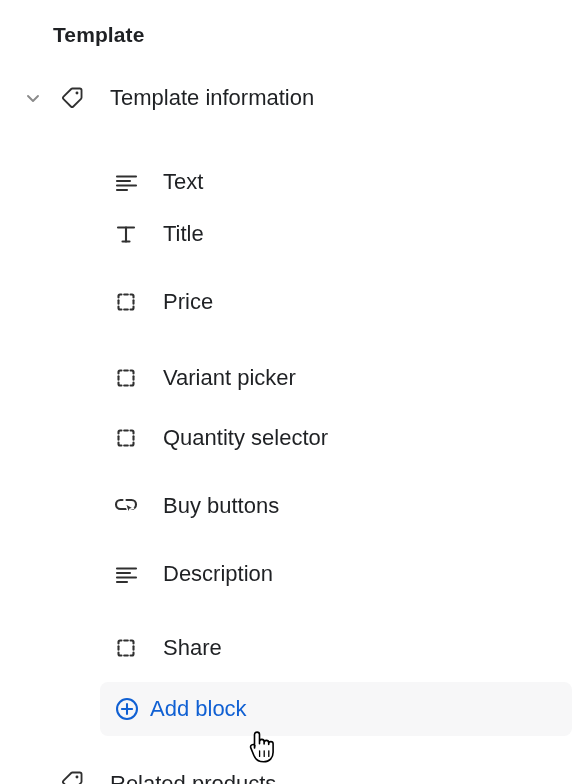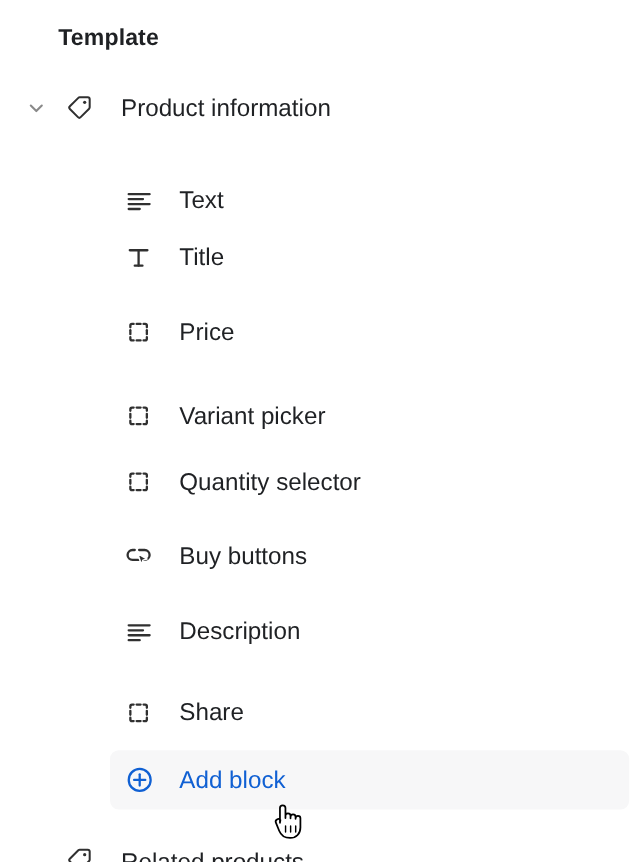--- a/index.html
+++ b/index.html
@@ -134,21 +134,21 @@
     top: 50%;
     transform: translateY(-50%);
     width: 26px;
     height: 26px;
     display: flex;
     align-items: center;
     justify-content: center;
   }
   .addblock-label {
     position: absolute;
-    left: 163px;
+    left: 150px;
     top: 50%;
     transform: translateY(-50%);
     font-size: 22px;
     color: #1060d3;
     line-height: 30px;
     white-space: nowrap;
     text-align: center;
   }
 
   
@@ -201,21 +201,21 @@
       </svg>
     </span>
 
     <span class="section-icon">
       <svg width="26" height="26" viewBox="0 0 24 24" fill="none">
         <path d="M12.4 3.2 H19.2 a1.6 1.6 0 0 1 1.6 1.6 v6.8 a1.6 1.6 0 0 1-.47 1.13 l-7.1 7.1 a1.6 1.6 0 0 1-2.26 0 l-6.8-6.8 a1.6 1.6 0 0 1 0-2.26 l7.1-7.1 a1.6 1.6 0 0 1 1.13-.47 z" stroke="#303030" stroke-width="1.7" stroke-linejoin="round"></path>
         <circle cx="16.6" cy="7.4" r="1.35" fill="#303030"></circle>
       </svg>
     </span>
 
-    <span class="section-label">Product information</span>
+    <span class="section-label">Template information</span>
   </div>
 
   <div class="block-row" style="top:154px;">
     <span class="block-icon">
       <svg width="30" height="30" viewBox="0 0 30 30" fill="none">
         <g stroke="#303030" stroke-width="2.1" stroke-linecap="round">
           <line x1="6" y1="9.5" x2="25" y2="9.5"></line>
           <line x1="6" y1="14" x2="19" y2="14"></line>
           <line x1="6" y1="18.5" x2="25" y2="18.5"></line>
           <line x1="6" y1="23" x2="16" y2="23"></line>

